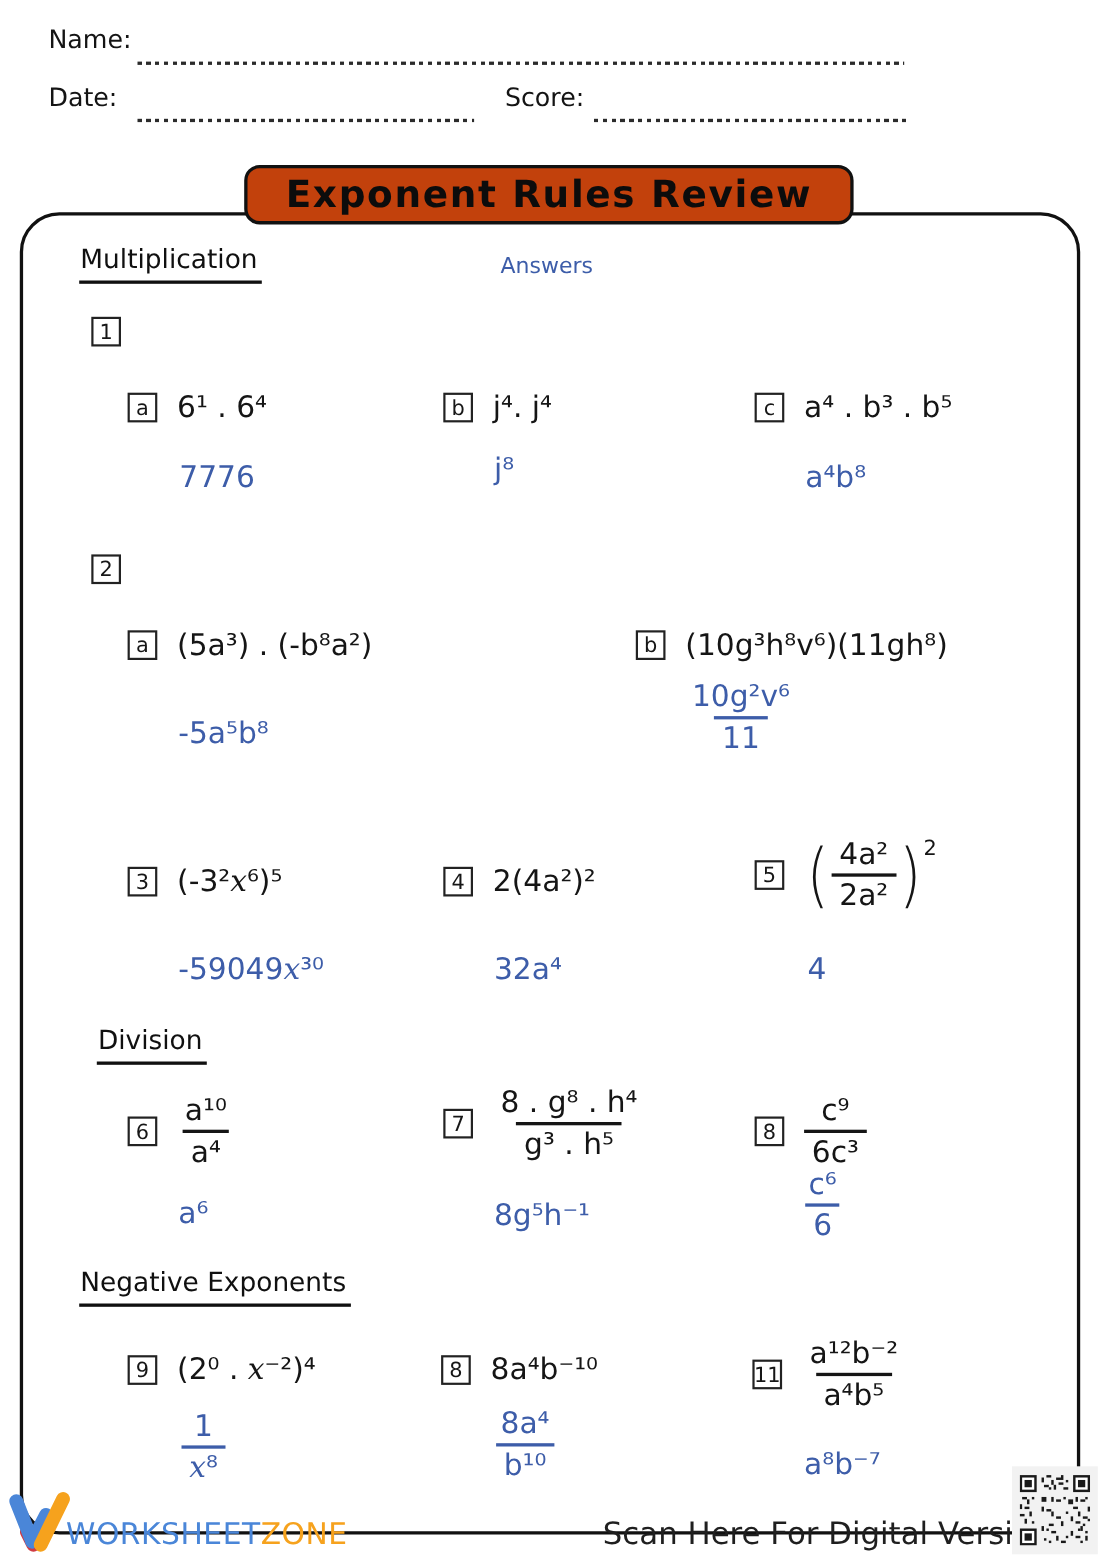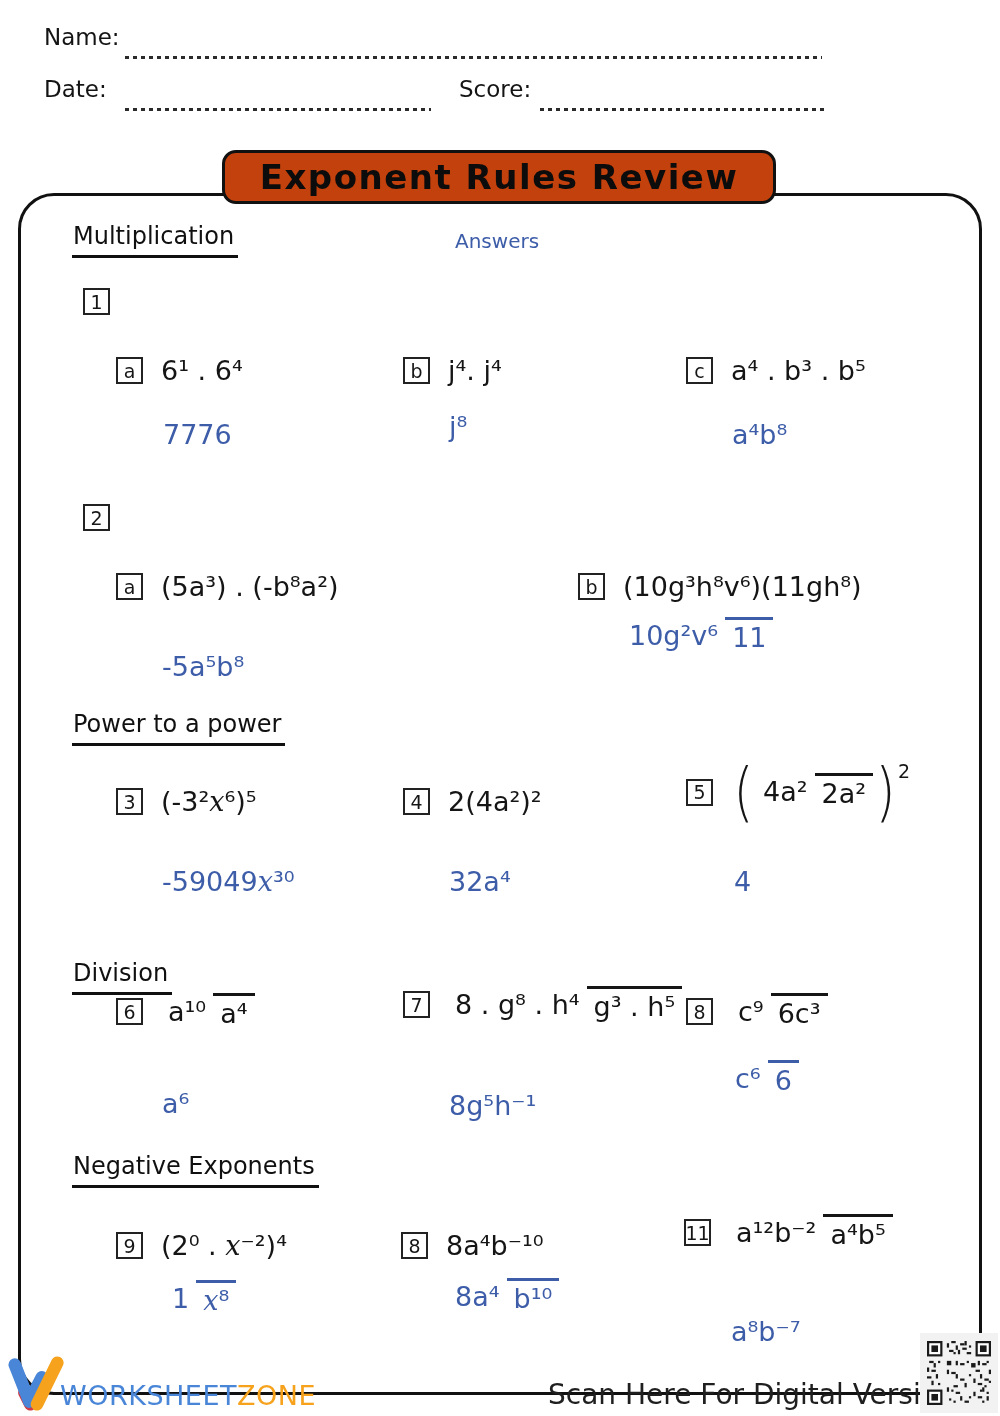--- a/index.html
+++ b/index.html
@@ -36,35 +36,35 @@
     position:absolute;left:18px;top:193px;width:964px;height:1202px;z-index:1;
     border:3px solid #111;border-radius:36px;box-sizing:border-box;background:transparent;
   }
   
   .heading{
     position:absolute;z-index:2;font-size:24px;color:#101010;font-weight:500;
     border-bottom:3px solid #101010;padding:0 4px 5px 1px;
   }
   .h-mult{left:72px;top:222px;}
   .h-pow{left:72px;top:710px;}
-  .h-div{left:72px;top:932px;margin-top:27px;}
+  .h-div{left:88px;top:932px;}
   .h-neg{left:72px;top:1152px;}
   .answers{position:absolute;left:455px;top:229px;z-index:2;font-size:20px;font-weight:500;color:var(--blue);}
   
   .gbox,.pbox{
     border:2.5px solid #222;background:#fff;color:#161616;
     display:flex;align-items:center;justify-content:center;
     width:27px;height:27px;font-size:19px;box-sizing:border-box;flex:none;
   }
   .gbox{position:absolute;z-index:2;}
   .g1{left:83px;top:288px;}
   .g2{left:83px;top:504px;}
   .prob{position:absolute;z-index:2;display:flex;align-items:center;gap:18px;font-size:27px;color:#151515;}
   .ans{position:absolute;z-index:2;font-size:27px;color:var(--blue);font-weight:500;}
-  .frac{display:inline-flex;flex-direction:row;align-items:center;text-align:center;line-height:1.25;}
+  .frac{display:inline-flex;flex-direction:column;align-items:center;text-align:center;line-height:1.25;}
   .frac .den{border-top:3px solid currentColor;padding:1px 7px 0;}
   .frac .num{padding:0 7px;}
   .mvar{font-family:"DejaVu Serif","Liberation Serif",serif;font-style:italic;}
   .pgroup{display:flex;align-items:center;}
   .bigparen{font-size:64px;font-weight:300;line-height:1;transform:scaleX(0.8);}
   .outer-exp{font-size:19px;align-self:flex-start;margin-top:0;}
   .p1a{left:116px;top:355px;} .p1b{left:403px;top:355px;} .p1c{left:686px;top:355px;}
   .a1a{left:163px;top:419px;} .a1b{left:449px;top:411px;} .a1c{left:732px;top:419px;}
   .p2a{left:116px;top:571px;} .p2b{left:578px;top:571px;}
   .a2a{left:162px;top:651px;} .a2b{left:622px;top:617px;}
@@ -131,21 +131,20 @@
 
   <div class="prob p2b">
     <span class="pbox">b</span>
     <span>(10g³h⁸v⁶)(11gh⁸)</span>
   </div>
   <div class="ans frac a2b">
     <span class="num">10g²v⁶</span>
     <span class="den">11</span>
   </div>
 
-  <div class="heading h-pow">Power to a power</div>
 
   <div class="prob p3">
     <span class="pbox">3</span>
     <span><span>(-3²</span><span class="mvar">x</span><span>⁶)⁵</span></span>
   </div>
   <div class="ans a3"><span>-59049</span><span class="mvar">x</span><span>³⁰</span></div>
 
   <div class="prob p4">
     <span class="pbox">4</span>
     <span>2(4a²)²</span>

